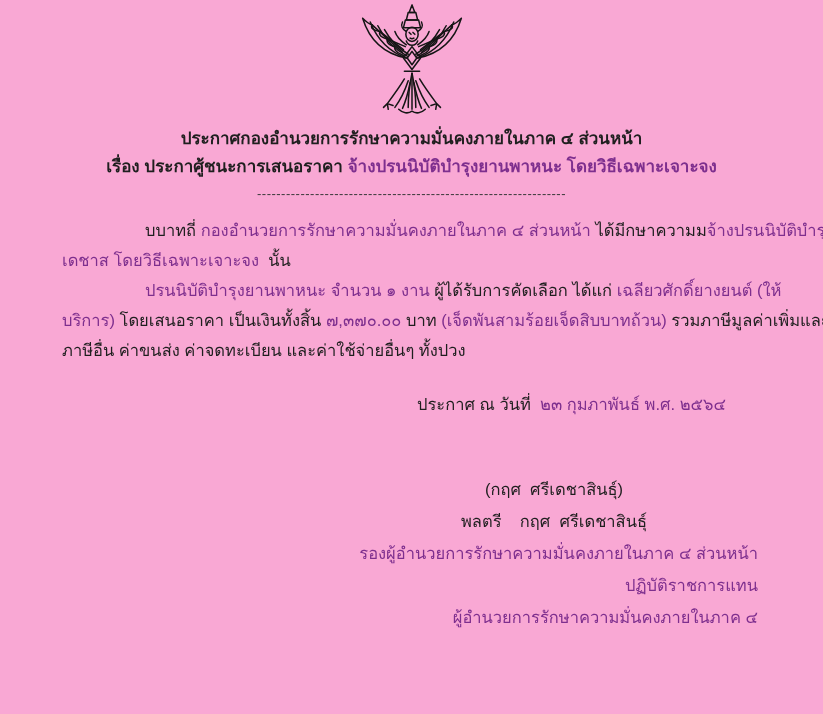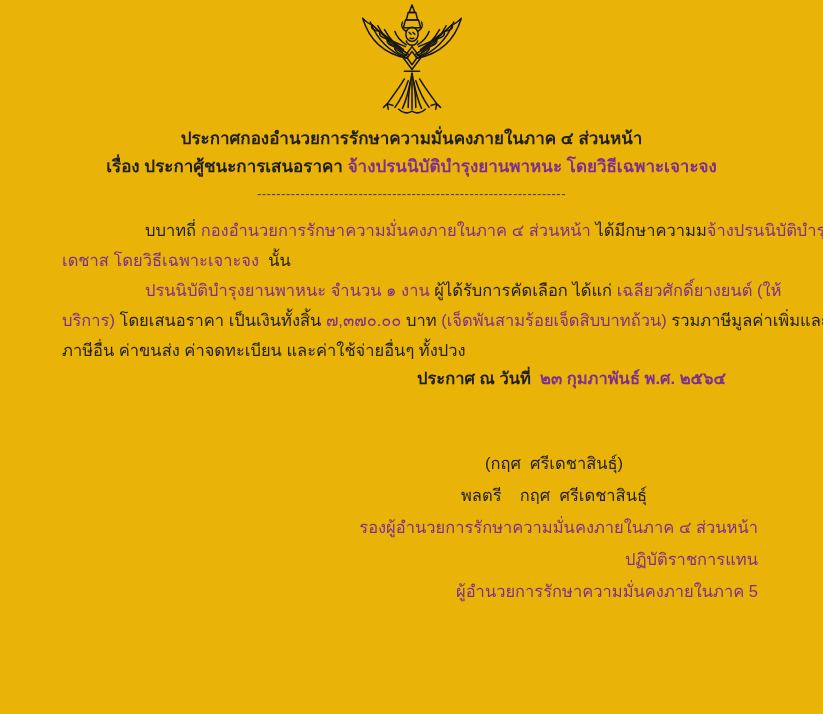--- a/index.html
+++ b/index.html
@@ -1,21 +1,21 @@
 <!DOCTYPE html>
 <html style="--purple: #7e2f8e; --ink: #1f1f1f;"><head>
 <meta charset="utf-8">
 <style>
   html, body { margin: 0; padding: 0; background: #ffffff; }
   .page {
     position: relative;
     width: 823px;
     height: 714px;
     margin: 0 auto;
-    background: #eab308;
+    background: #f9a8d4;
     font-family: "Liberation Sans", sans-serif;
     color: var(--ink, #1f1f1f);
     overflow: hidden;
   }
   .emblem { display: block; margin: 3px auto 0 auto; }
   .title-line {
     text-align: center;
     font-weight: bold;
     font-size: 17px;
     line-height: 28px;
@@ -33,24 +33,24 @@
   .body-block {
     margin: 12px 58px 0 62px;
     font-size: 16.5px;
   }
   .body-line { line-height: 30px; white-space: nowrap; }
   .body-line.indent { padding-left: 83px; }
   .seg-purple { color: var(--purple, #7e2f8e); }
   .seg-black { color: var(--ink, #1f1f1f); }
   .date-line {
     margin-left: 417px;
+    margin-top: 26px;
     font-size: 16.5px;
     line-height: 26px;
     white-space: nowrap;
-    font-weight: bold;
   }
   .signature-block {
     margin-left: 350px;
     margin-top: 56px;
     width: 408px;
     text-align: center;
     font-size: 16.5px;
   }
   .sig-line { line-height: 32px; white-space: nowrap; }
   .sig-purple { color: var(--purple, #7e2f8e); text-align: right; }
@@ -121,16 +121,16 @@
       <div class="body-line"><span class="seg-black">ภาษีอื่น ค่าขนส่ง ค่าจดทะเบียน และค่าใช้จ่ายอื่นๆ ทั้งปวง</span></div>
     </div>
 
   <div class="date-line"><span class="seg-black">ประกาศ ณ วันที่ &nbsp;</span><span class="seg-purple">๒๓ กุมภาพันธ์ พ.ศ. ๒๕๖๔</span></div>
 
   <div class="signature-block">
     <div class="sig-line">(กฤศ &nbsp;ศรีเดชาสินธุ์)</div>
     <div class="sig-line">พลตรี &nbsp;&nbsp;&nbsp;กฤศ &nbsp;ศรีเดชาสินธุ์</div>
     <div class="sig-line sig-purple">รองผู้อำนวยการรักษาความมั่นคงภายในภาค ๔ ส่วนหน้า</div>
     <div class="sig-line sig-purple">ปฏิบัติราชการแทน</div>
-    <div class="sig-line sig-purple">ผู้อำนวยการรักษาความมั่นคงภายในภาค 5</div>
+    <div class="sig-line sig-purple">ผู้อำนวยการรักษาความมั่นคงภายในภาค ๔</div>
   </div>
 
 </div>
 
 </body></html>

